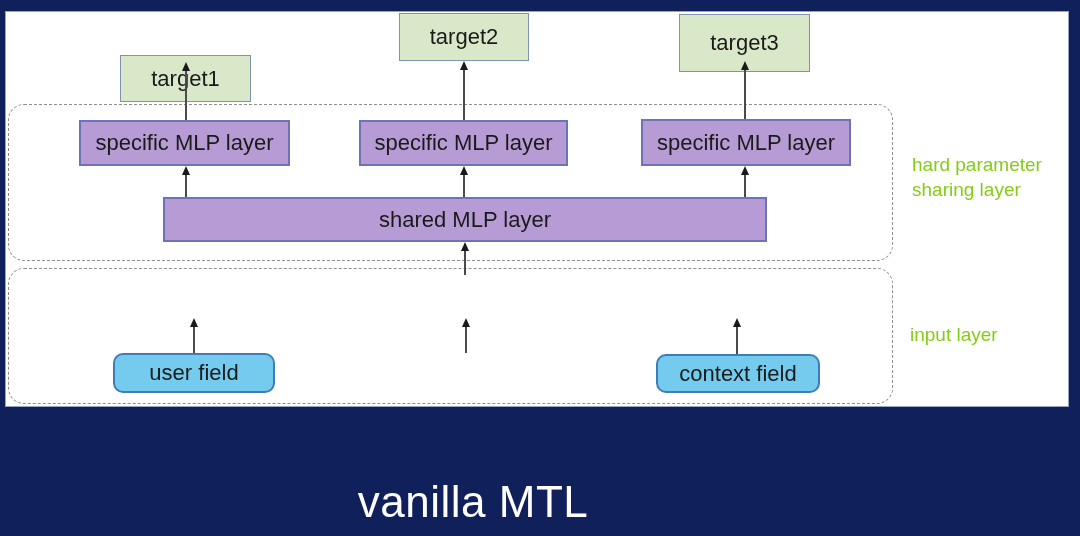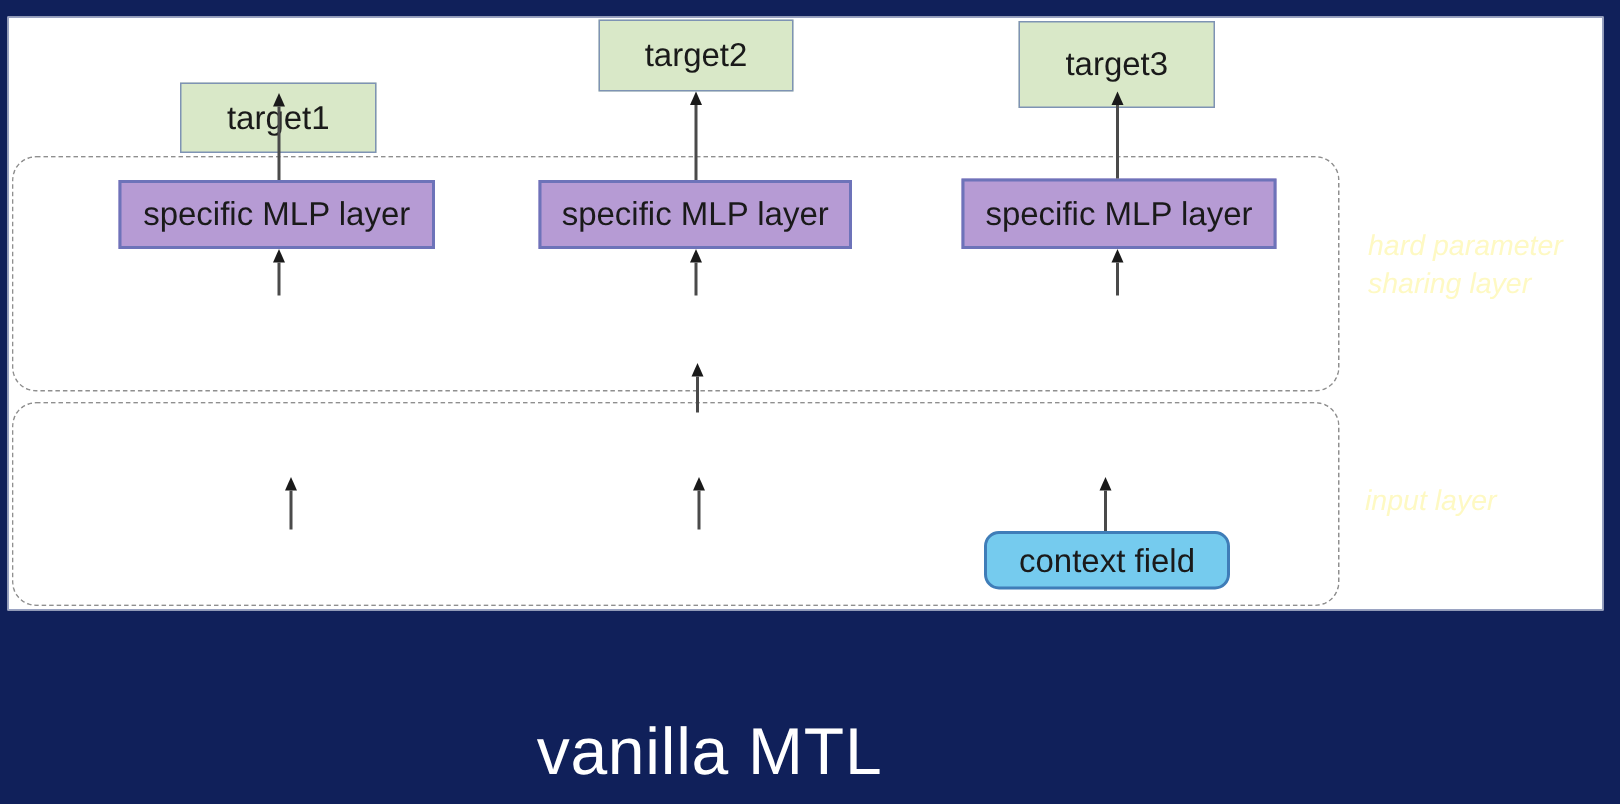--- a/index.html
+++ b/index.html
@@ -20,21 +20,21 @@
     white-space:nowrap;
   }
   .target { background:var(--target-fill,#d9e8c8); border:1.5px solid var(--target-border,#7e93b4); }
   .mlp    { background:var(--mlp-fill,#b69bd4);    border:2px solid var(--mlp-border,#6d73b9); }
   .field  { background:var(--field-fill,#75cbee);  border:2px solid var(--field-border,#3f7db8); border-radius:10px; }
   .group {
     position:absolute; border:1.5px dashed var(--dashed-border,#8a8a8a);
     border-radius:16px; box-sizing:border-box;
   }
   .side-label {
-    position:absolute; font-size:19px; line-height:25px; color:#fef9c3;font-style:italic;
+    position:absolute; font-size:19px; line-height:25px; color:#84cc16;
   }
   .arrow {
     position:absolute; width:10px; margin-left:-5px;
     display:flex; flex-direction:column; align-items:center;
   }
   .arrow-head {
     width:0; height:0; flex:0 0 auto;
     border-left:4.5px solid transparent; border-right:4.5px solid transparent;
     border-bottom:9px solid #1a1a1a;
   }
@@ -55,22 +55,24 @@
   <div class="group" style="left:8px; top:268px; width:885px; height:136px;"></div>
 
   <div class="box target" style="left:120px; top:15px; width:131px; height:47px;margin-top:40px;">target1</div>
   <div class="box target" style="left:399px; top:13px; width:130px; height:48px;">target2</div>
   <div class="box target" style="left:679px; top:14px; width:131px; height:58px;">target3</div>
 
   <div class="box mlp" style="left:79px; top:120px; width:211px; height:46px;">specific MLP layer</div>
   <div class="box mlp" style="left:359px; top:120px; width:209px; height:46px;">specific MLP layer</div>
   <div class="box mlp" style="left:641px; top:119px; width:210px; height:47px;">specific MLP layer</div>
 
+  <div class="box mlp" style="left:163px; top:197px; width:604px; height:45px;">shared MLP layer</div>
 
 
+  <div class="box field" style="left:113px; top:353px; width:162px; height:40px;">user field</div>
   <div class="box field" style="left:656px; top:354px; width:164px; height:39px;text-align:right;">context field</div>
 
   <div class="arrow" style="left:186px; top:62px; height:58px;">
     <div class="arrow-head"></div>
       <div class="arrow-line"></div>
   </div>
   <div class="arrow" style="left:464px; top:61px; height:59px;">
     <div class="arrow-head"></div>
       <div class="arrow-line"></div>
   </div>

